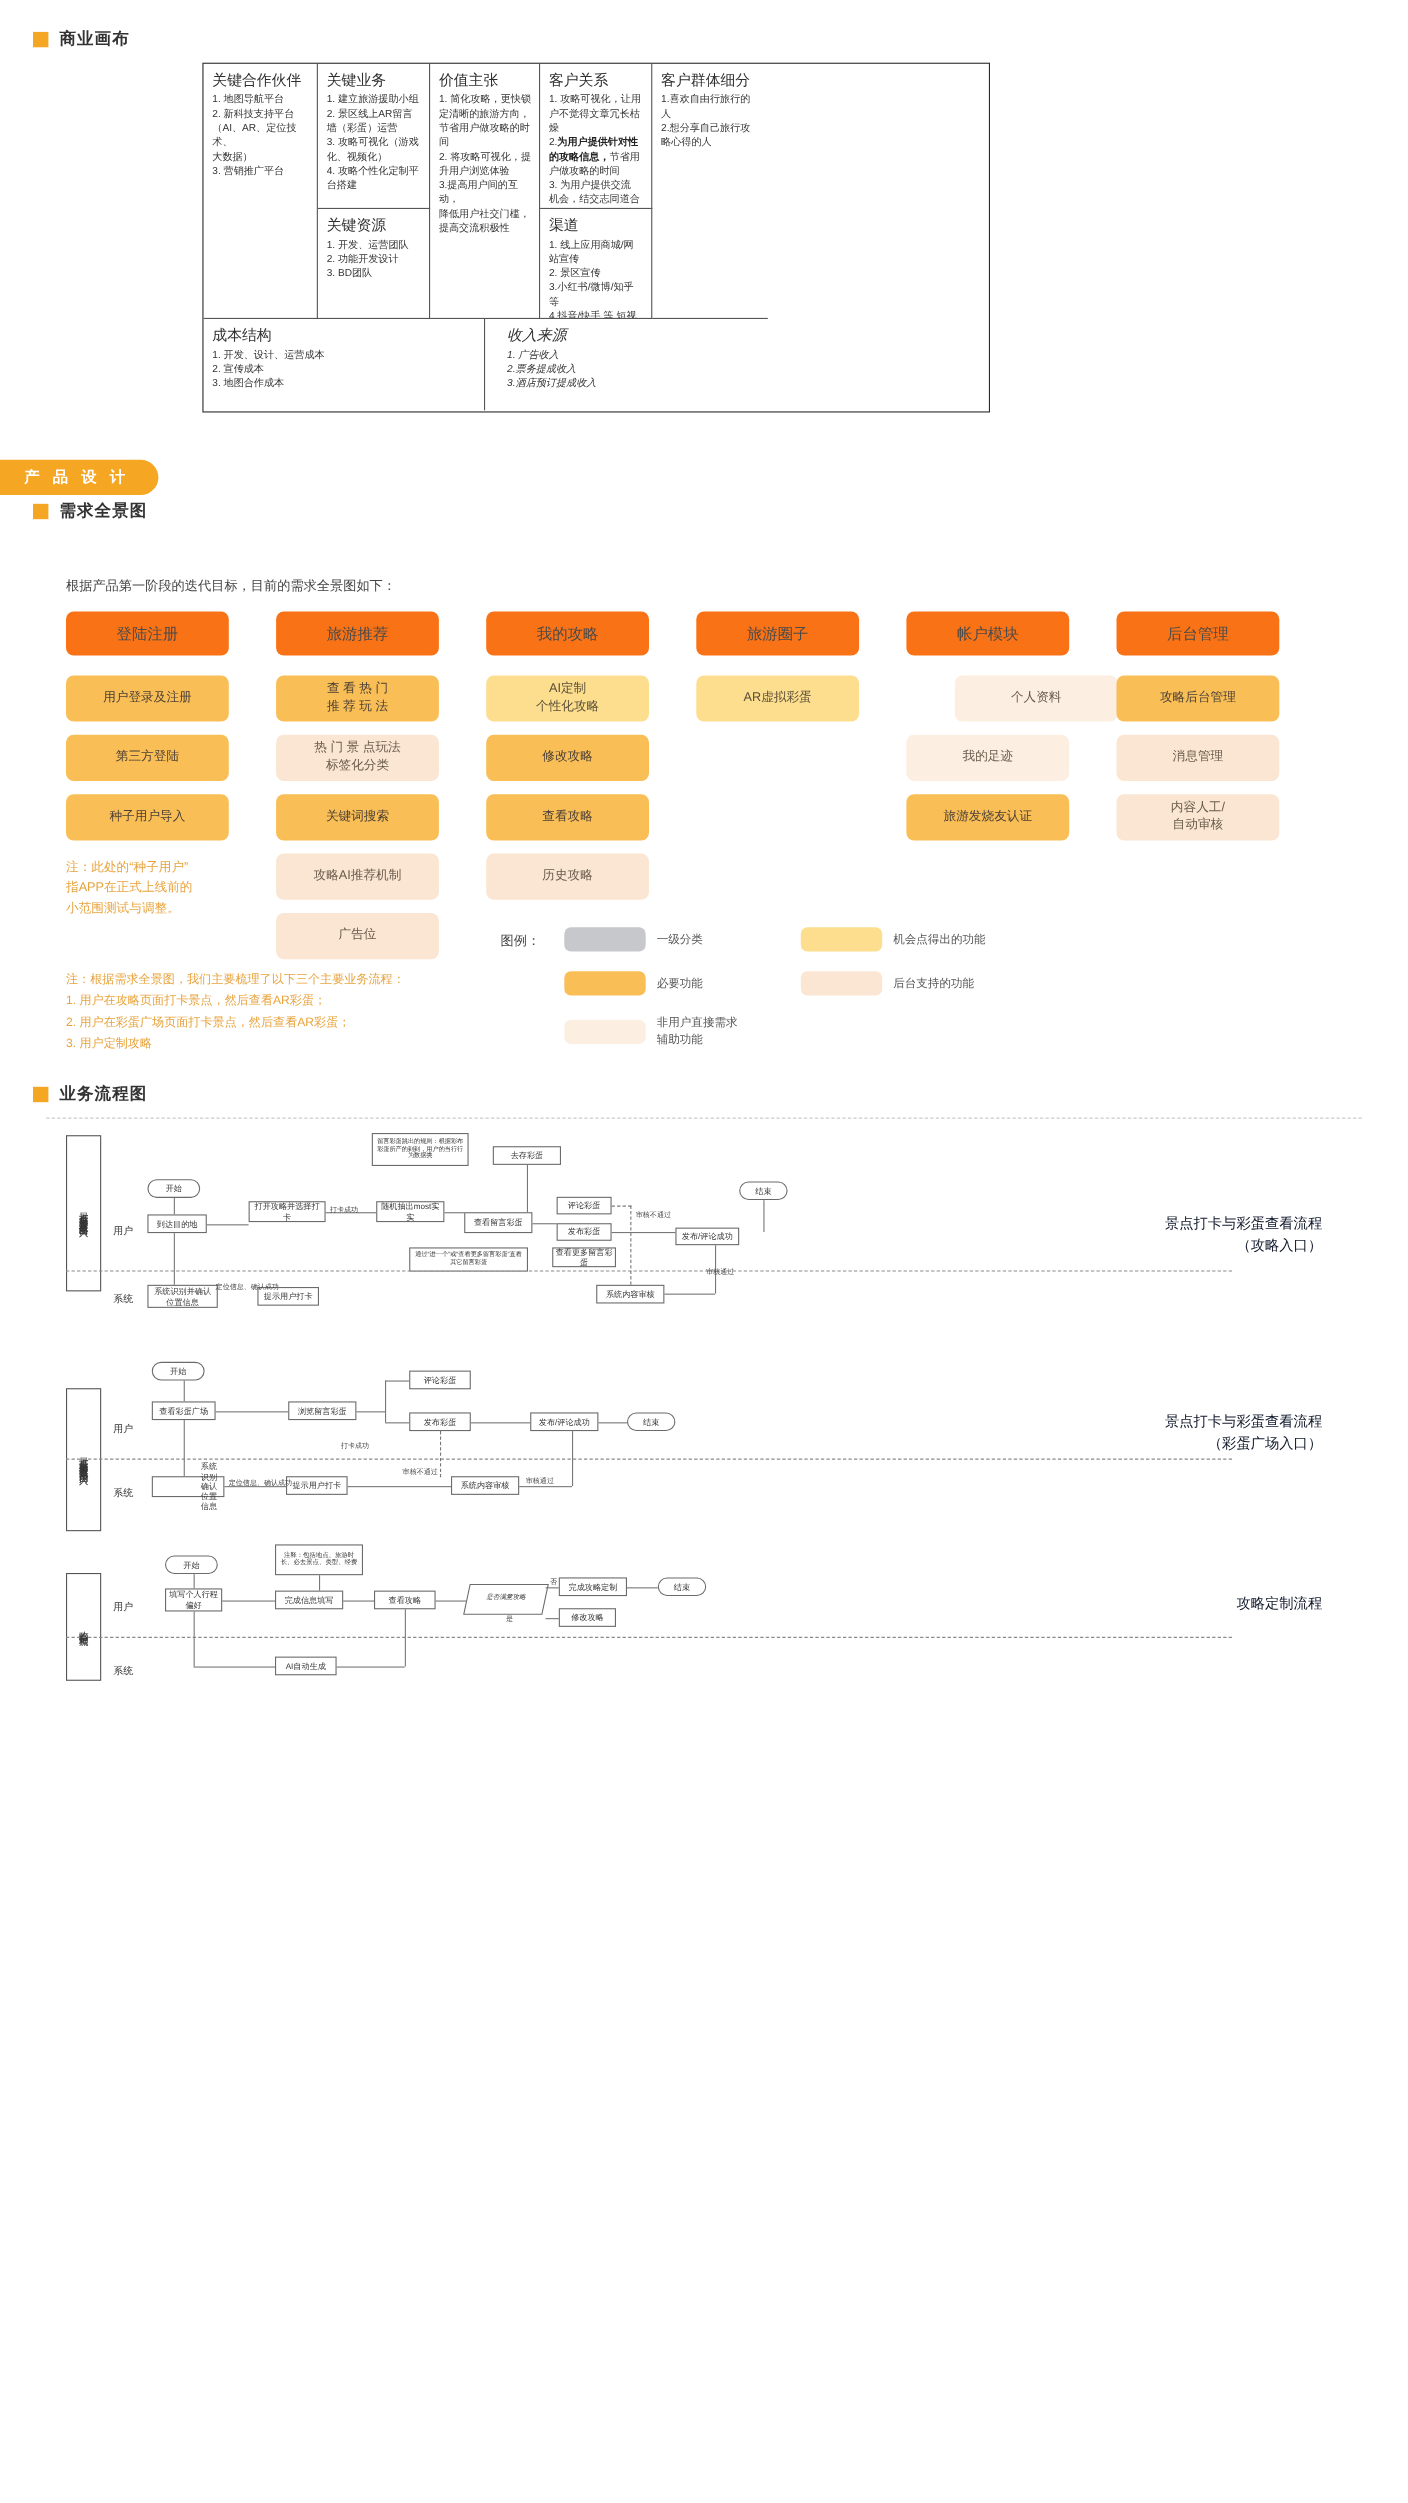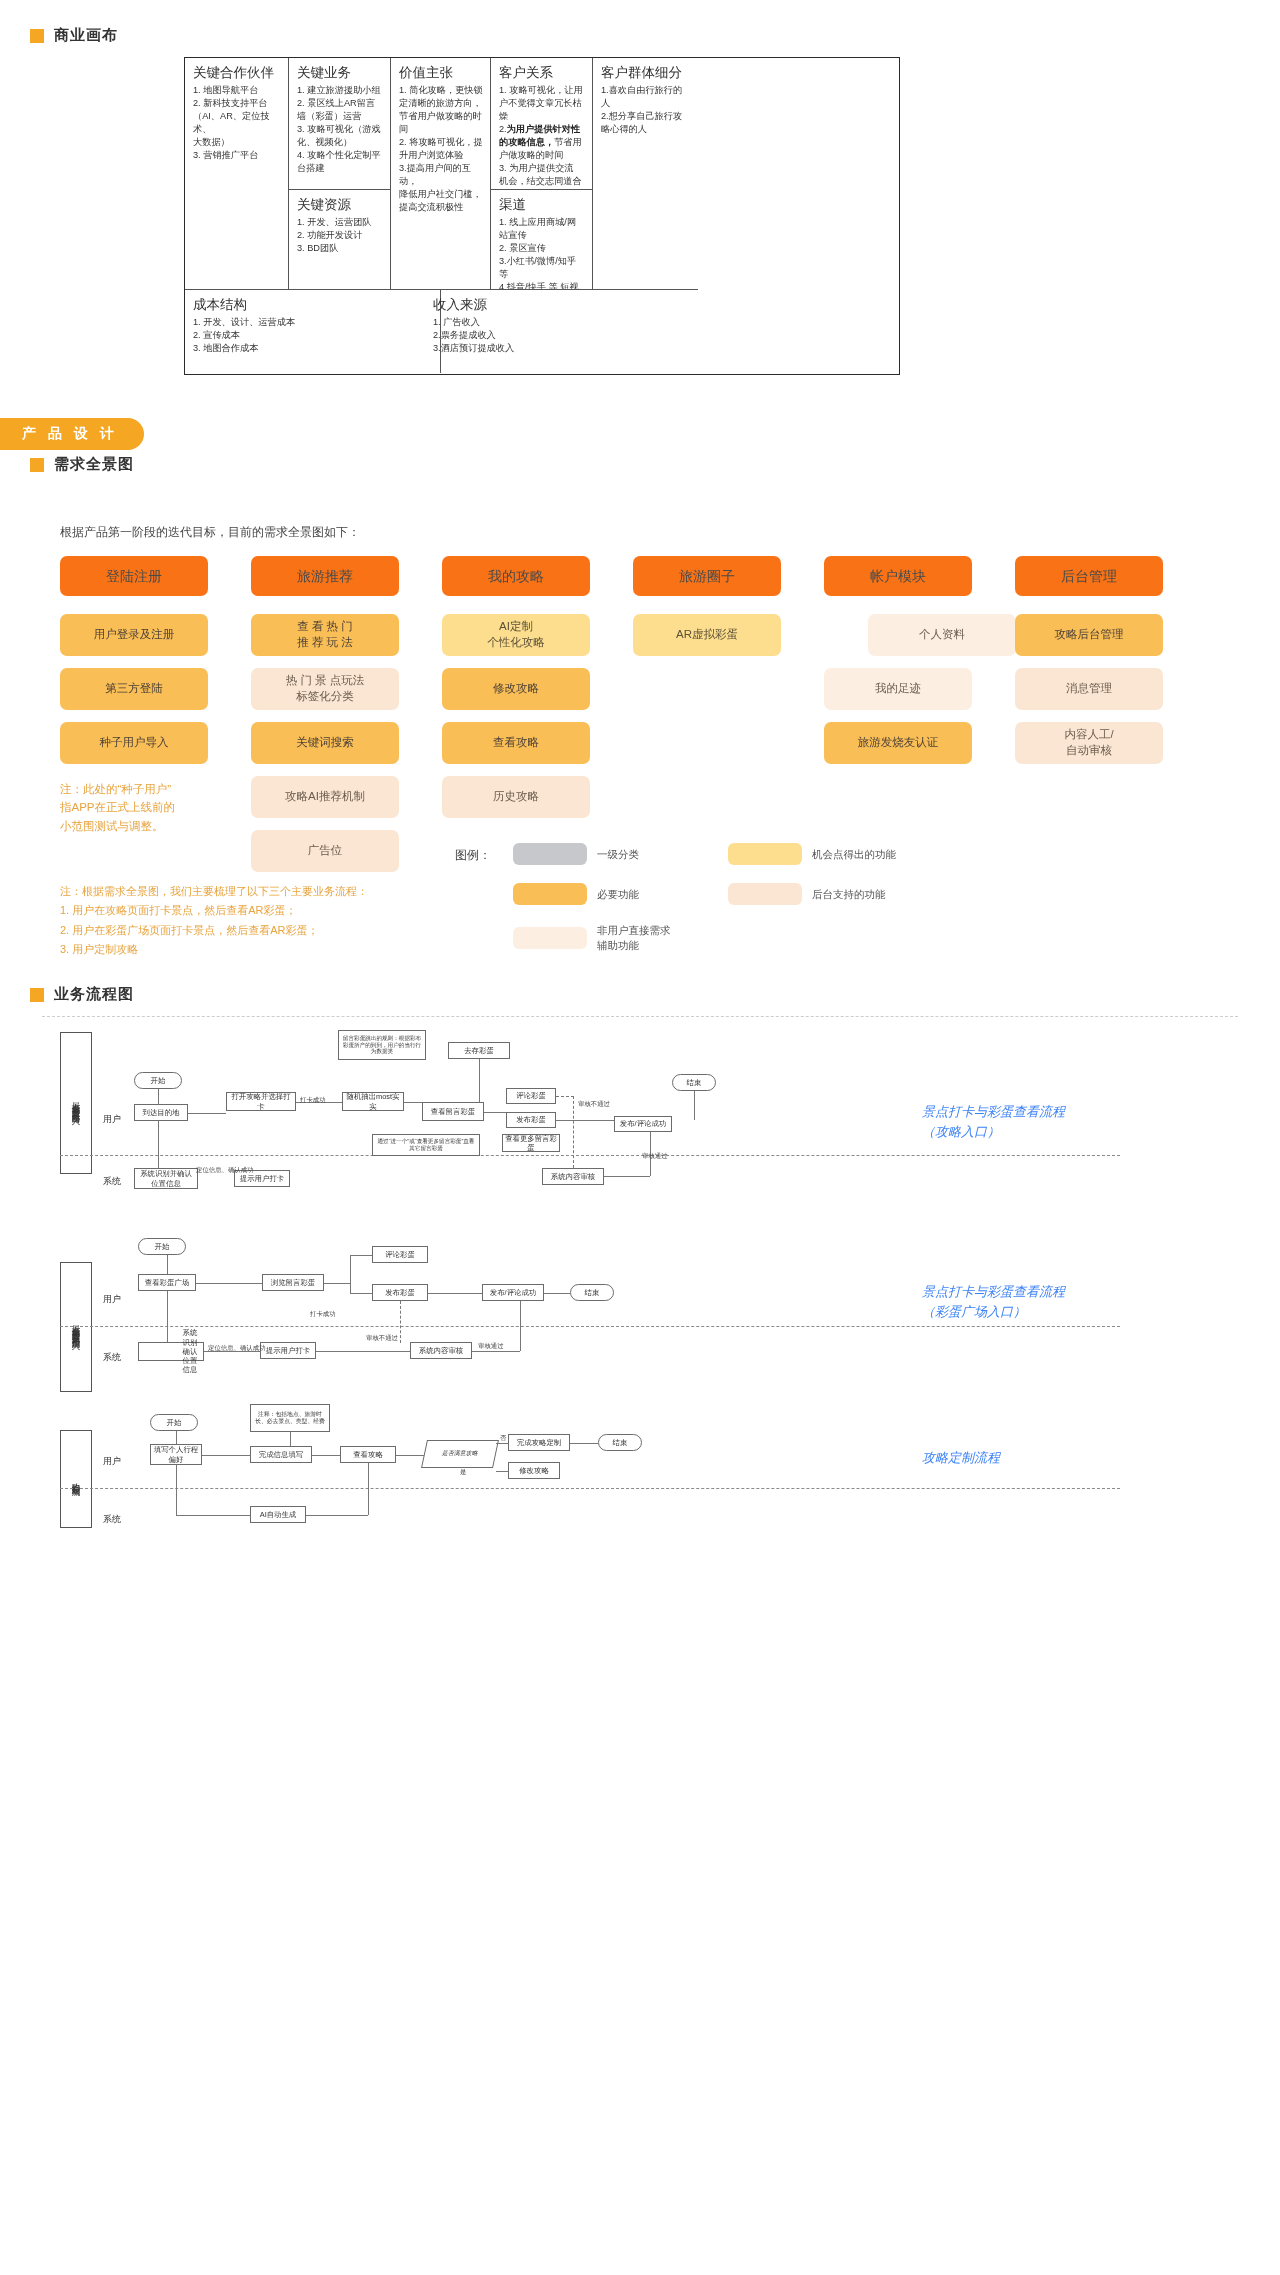--- a/index.html
+++ b/index.html
@@ -47,22 +47,22 @@
 
   .note { font-size:11.5px; line-height:1.6; color:#E8A33D; white-space:pre-line; }
   .note2 { font-size:11px; line-height:1.75; color:#E8A33D; white-space:pre-line; }
 
   .legend-title { font-size:12px; color:#444; }
   .legend-sw { width:74px; height:22px; border-radius:6px; }
   .legend-lb { font-size:10.5px; color:#555; white-space:pre-line; line-height:1.4; }
 
   
   .flow-wrap { position:absolute; left:42px; top:1016px; width:1196px; height:1245px; }
-  .fl-title { position:absolute; font-size:13px; color:#3b82f6; text-align:left;
-              line-height:1.5; white-space:pre-line;font-style:italic; }
+  .fl-title { position:absolute; font-size:13px; color:#0f172a; text-align:right;
+              line-height:1.5; white-space:pre-line; }
   .lane-label { position:absolute; font-size:9px; color:#333; text-align:center;
                 display:flex; align-items:center; justify-content:center; }
   .lane-box { position:absolute; border:1px solid #555; font-size:8.5px; color:#333;
               display:flex; align-items:center; justify-content:center; text-align:center;
               line-height:1.3; writing-mode:vertical-rl; padding:4px 2px; letter-spacing:1px; }
   .node { position:absolute; border:1px solid #6b6b6b; background:#fff;
           font-size:7.4px; color:#333; display:flex; align-items:center;
           justify-content:center; text-align:center; line-height:1.25; padding:2px; }
   .node.round { border-radius:11px; }
   .edgelbl { position:absolute; font-size:6.4px; color:#444; white-space:nowrap; }
@@ -150,21 +150,21 @@
 2.想分享自己旅行攻
 略心得的人</div>
   </div>
 
   <div class="bmc-cell nb" style="left:0;top:232px;width:256px;height:83px;">
     <div class="bmc-title">成本结构</div>
     <div class="bmc-body">1. 开发、设计、运营成本
 2. 宣传成本
 3. 地图合作成本</div>
   </div>
-  <div class="bmc-cell nb nr" style="left:240px;top:232px;width:257px;height:83px;">
+  <div class="bmc-cell nb nr" style="left:268px;top:232px;width:257px;height:83px;font-style:italic;">
     <div class="bmc-title">收入来源</div>
     <div class="bmc-body">1. 广告收入
 2.票务提成收入
 3.酒店预订提成收入</div>
   </div>
 </div>
 
 <div style="position:absolute;left:0;top:418px;">
   <span class="pill">产 品 设 计</span>
 </div>

